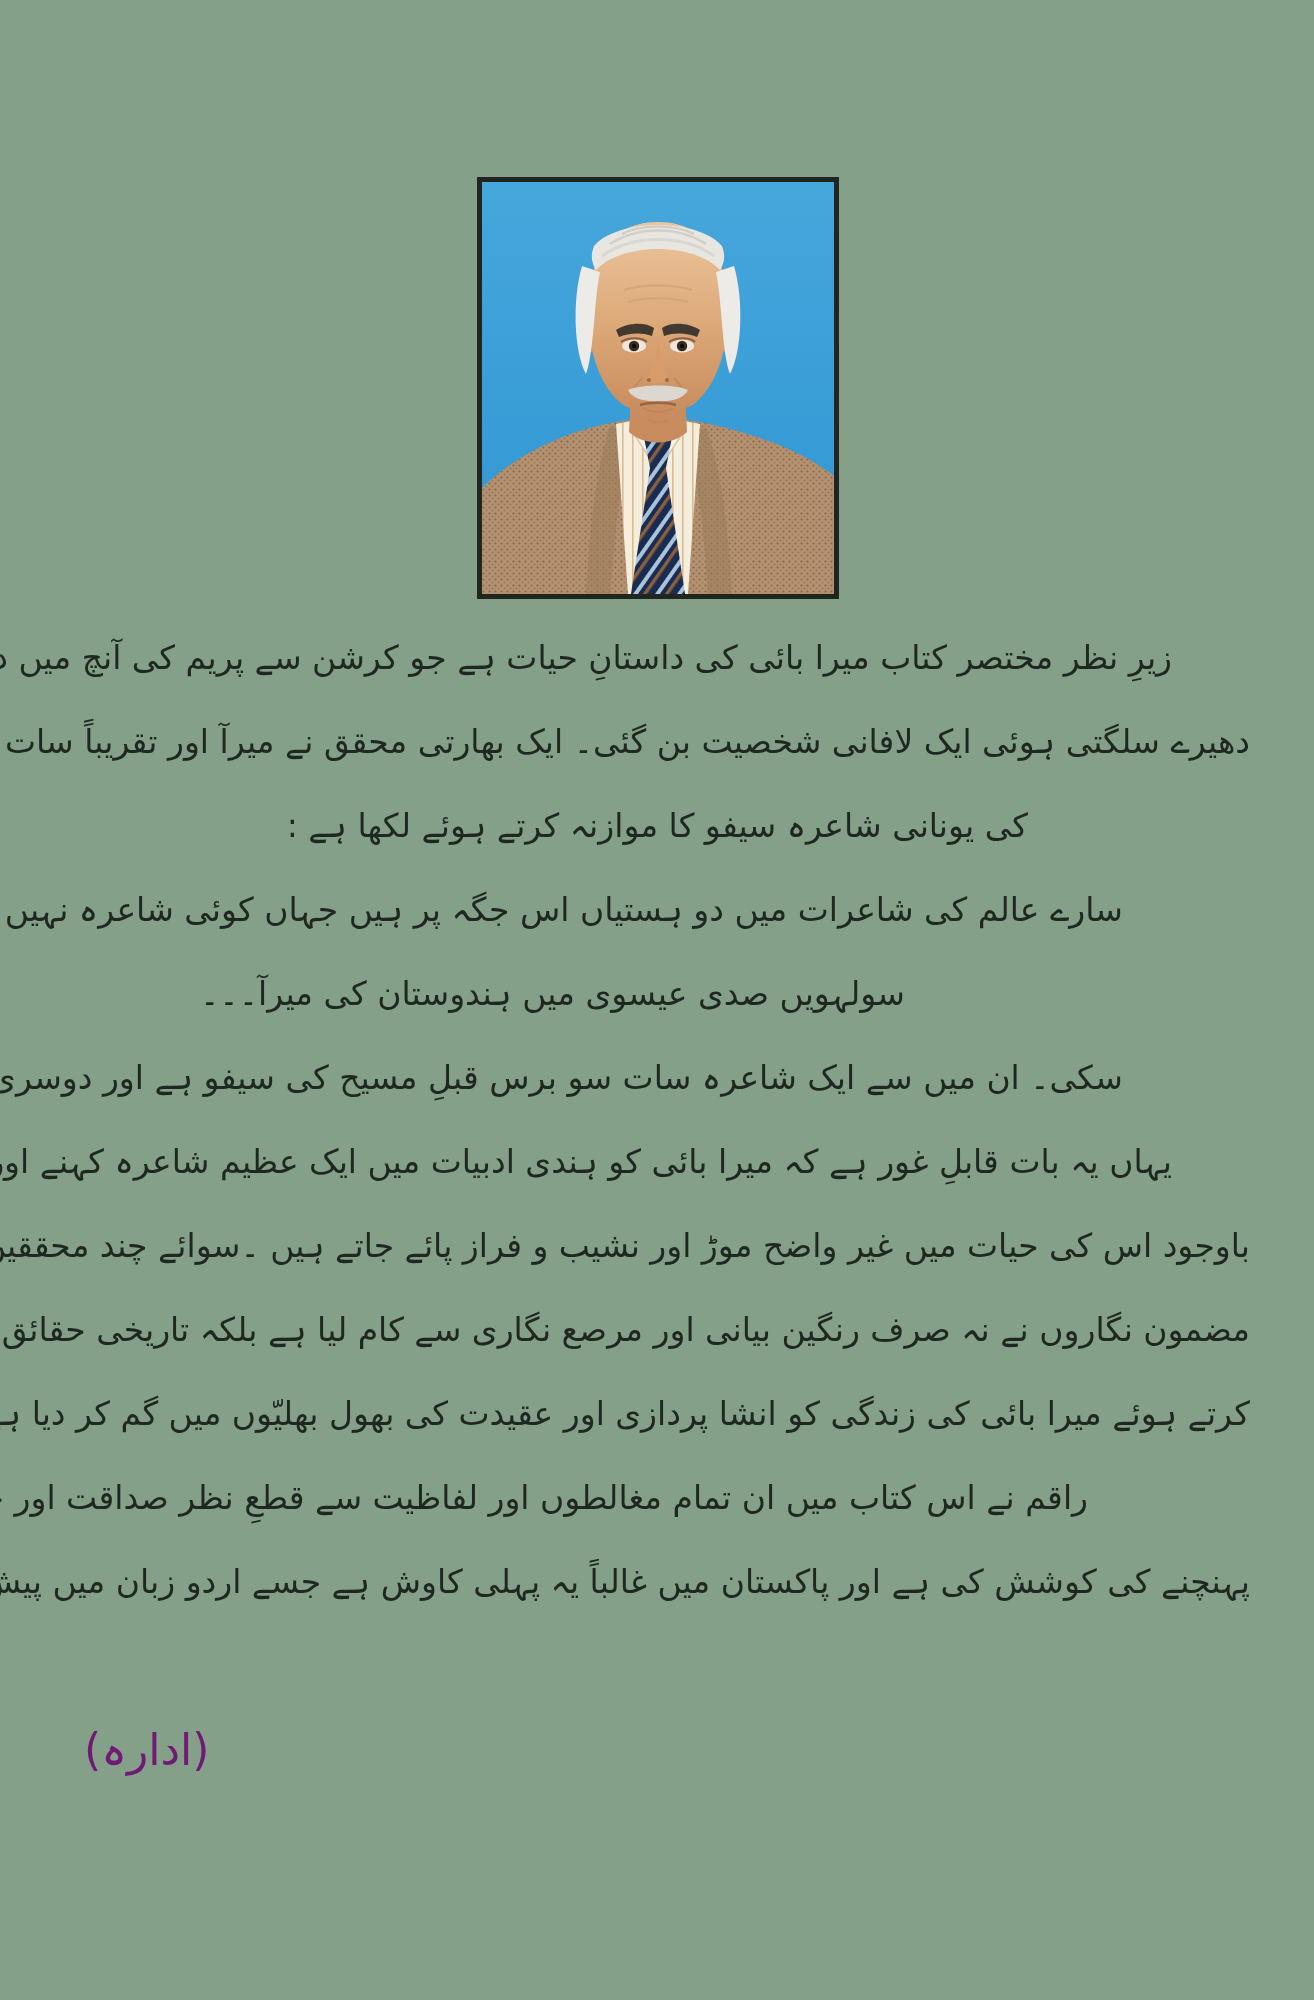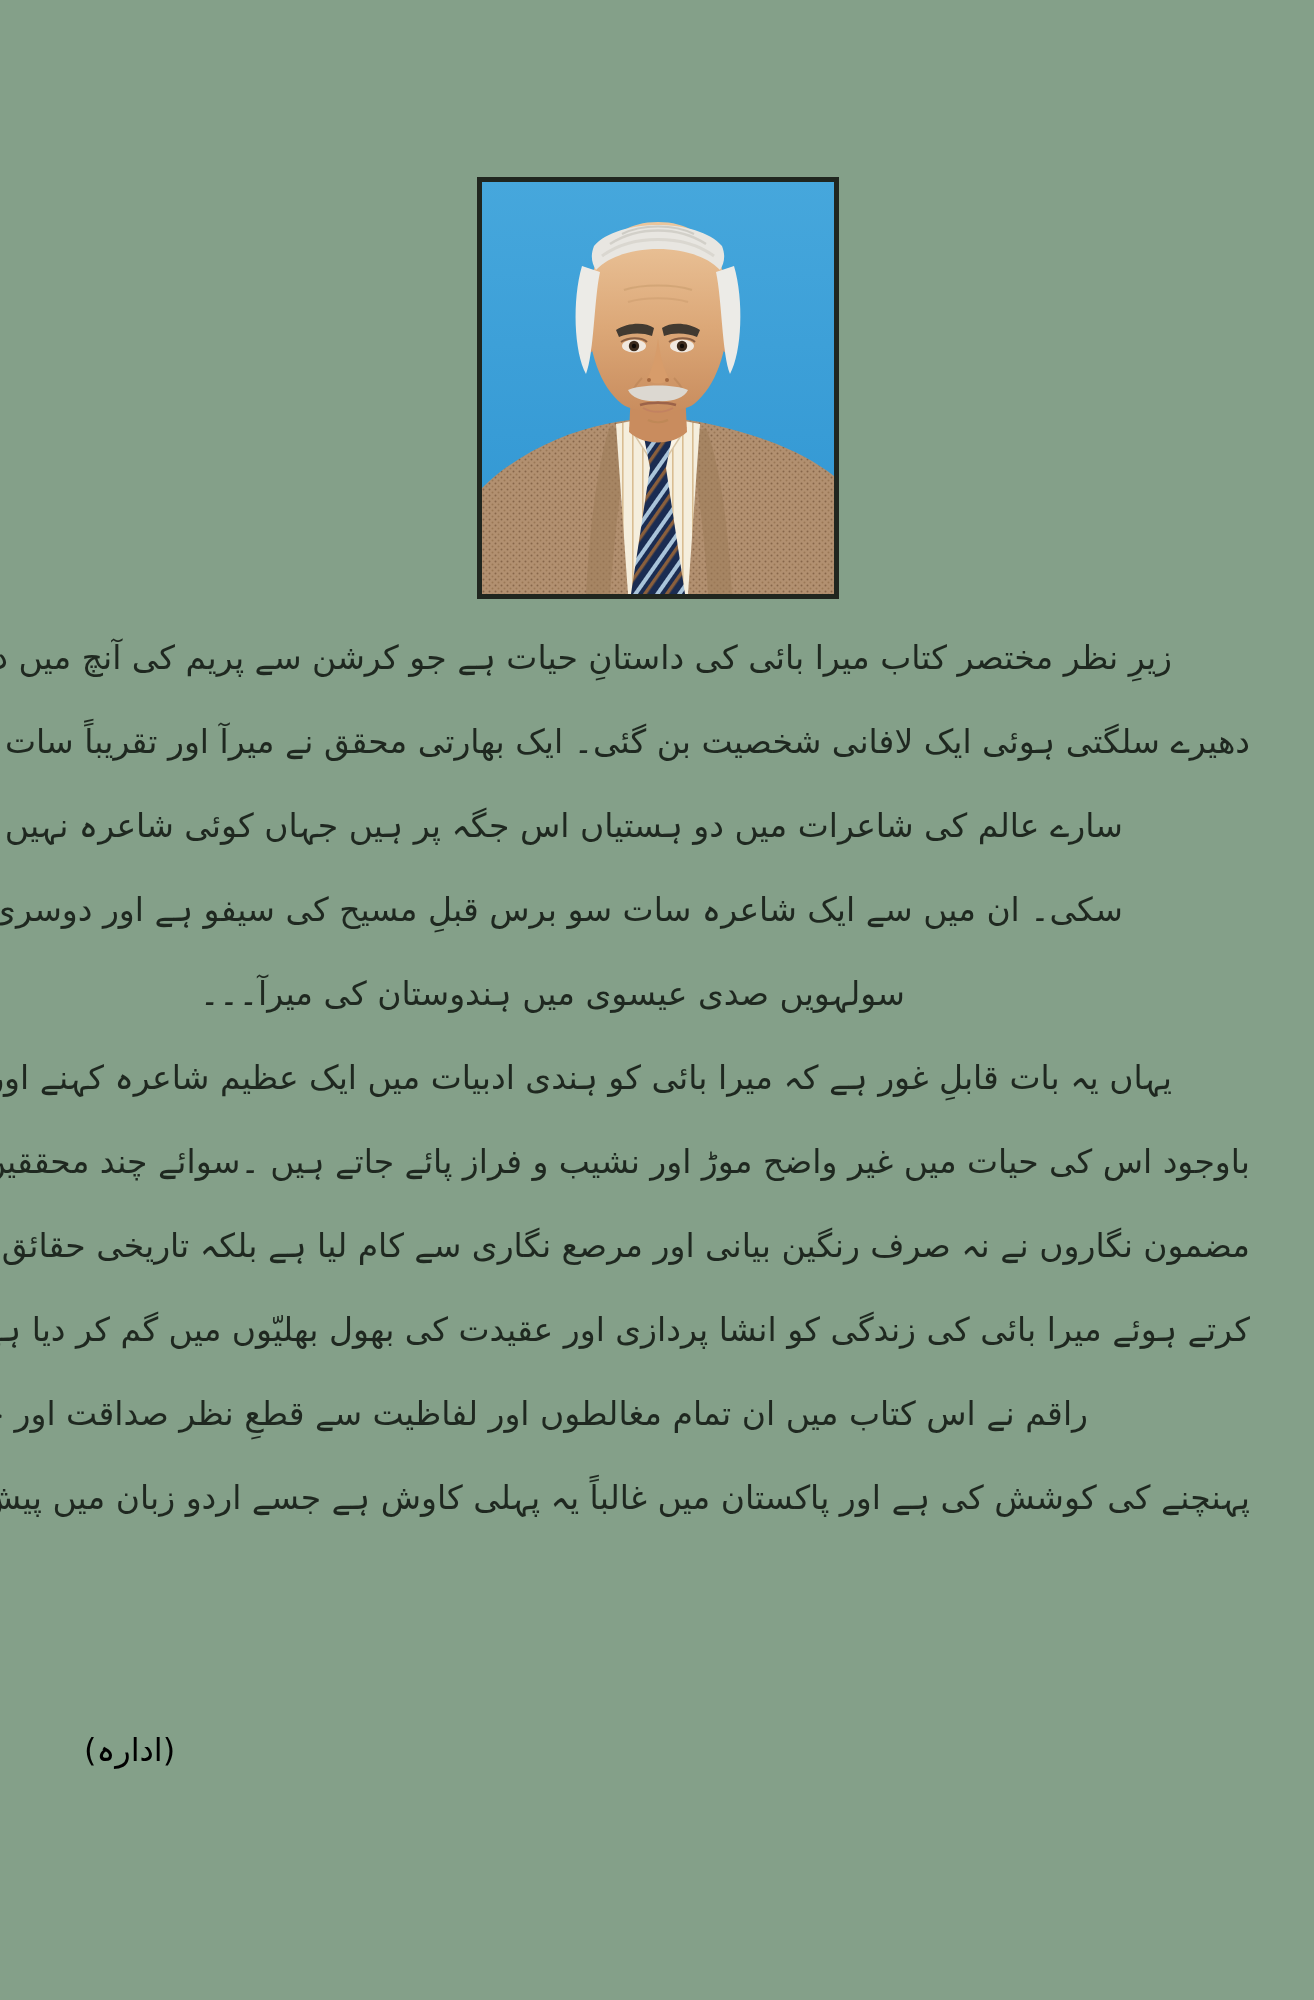--- a/index.html
+++ b/index.html
@@ -40,22 +40,22 @@
   .p1l3{padding-right:222px;padding-left:296px;}
   .quote{padding-right:127px;padding-left:43px;}
   .ql1{padding-right:102px;padding-left:108px;}
   .ql4{padding-right:218px;padding-left:244px;}
   .p3l1{padding-right:78px;}
   .p3l4{padding-left:112px;}
   .p4l1{padding-right:162px;padding-left:116px;}
   .signature{
     position:absolute;left:84px;top:1718px;
     direction:rtl;
-    color:#000000;
-    font-size:32px;line-height:64px;
+    color:#701a75;
+    font-size:44px;line-height:64px;
   }
 </style>
 </head>
 <body>
 
 <div class="page">
 
   <div class="photo-frame">
     <svg width="352" height="412" viewBox="0 0 352 412" xmlns="http://www.w3.org/2000/svg">
       <defs>
@@ -141,26 +141,27 @@
       <path d="M161,226 C170,231 182,231 191,226" stroke="#c08060" stroke-width="2" fill="none" opacity="0.8"></path>
       <path d="M166,238 C172,241 180,241 186,238" stroke="#b5834f" stroke-width="2" fill="none" opacity="0.5"></path>
     </svg>
   </div>
 
   <div class="text-block">
 
     <div>
       <div class="tl p1l1">زیرِ نظر مختصر کتاب میرا بائی کی داستانِ حیات ہے جو کرشن سے پریم کی آنچ میں دھیرے</div>
       <div class="tl">دھیرے سلگتی ہوئی ایک لافانی شخصیت بن گئی۔ ایک بھارتی محقق نے میرآ اور تقریباً سات سو سال قبلِ مسیح</div>
+      <div class="tl p1l3">کی یونانی شاعرہ سیفو کا موازنہ کرتے ہوئے لکھا ہے :</div>
     </div>
 
     <div class="quote">
       <div class="tl">سارے عالم کی شاعرات میں دو ہستیاں اس جگہ پر ہیں جہاں کوئی شاعرہ نہیں پہنچ</div>
+      <div class="tl ql4">سولہویں صدی عیسوی میں ہندوستان کی میرآ۔۔۔</div>
       <div class="tl">سکی۔ ان میں سے ایک شاعرہ سات سو برس قبلِ مسیح کی سیفو ہے اور دوسری</div>
-      <div class="tl ql4">سولہویں صدی عیسوی میں ہندوستان کی میرآ۔۔۔</div>
     </div>
 
     <div>
       <div class="tl p3l1">یہاں یہ بات قابلِ غور ہے کہ میرا بائی کو ہندی ادبیات میں ایک عظیم شاعرہ کہنے اور سمجھنے کے</div>
       <div class="tl">باوجود اس کی حیات میں غیر واضح موڑ اور نشیب و فراز پائے جاتے ہیں ۔سوائے چند محققین کے اکثریتی</div>
       <div class="tl">مضمون نگاروں نے نہ صرف رنگین بیانی اور مرصع نگاری سے کام لیا ہے بلکہ تاریخی حقائق کو سہواً یا ارادةً مسخ</div>
       <div class="tl p3l4">کرتے ہوئے میرا بائی کی زندگی کو انشا پردازی اور عقیدت کی بھول بھلیّوں میں گم کر دیا ہے ۔</div>
     </div>
 
     <div>

